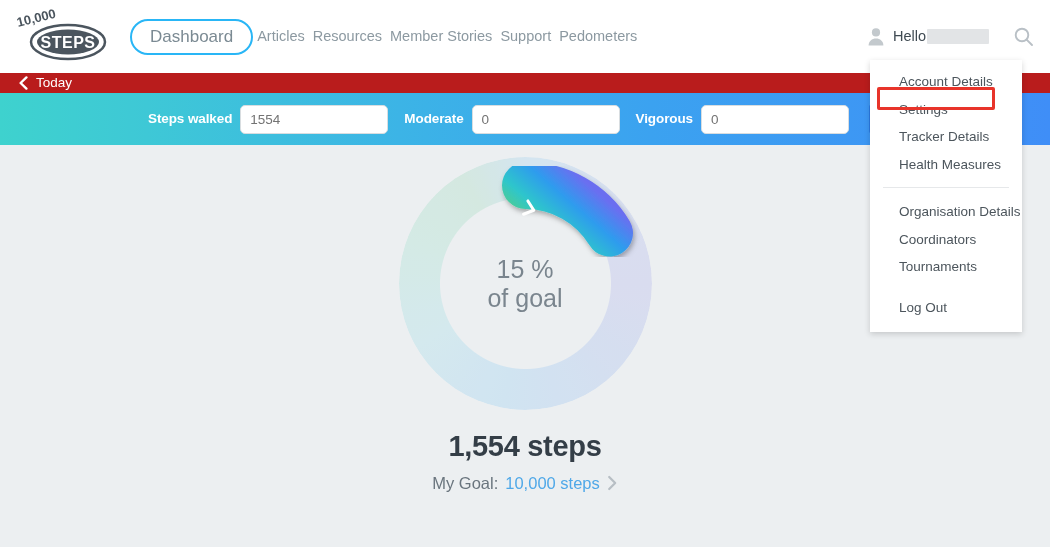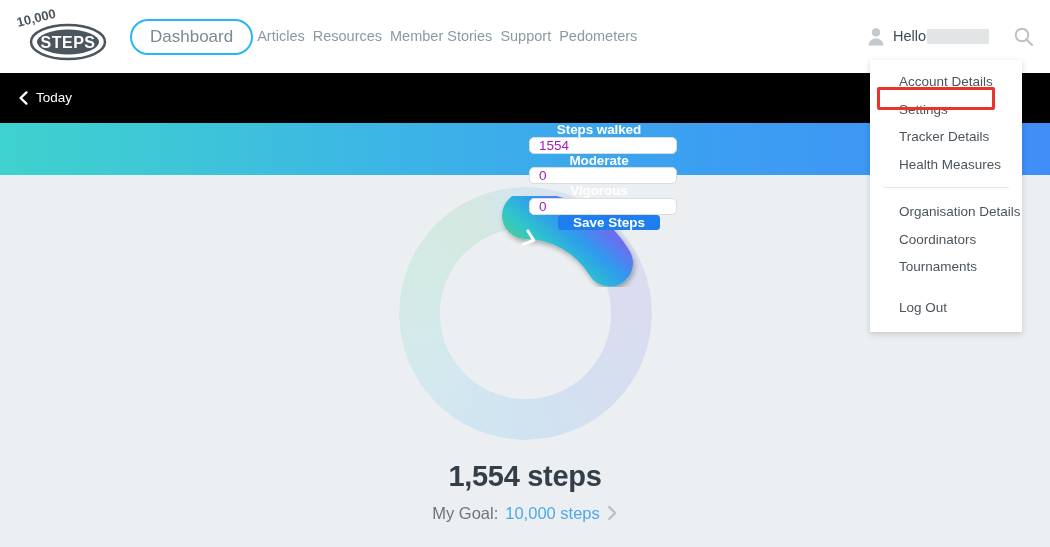--- a/index.html
+++ b/index.html
@@ -99,22 +99,22 @@
 
   .search-btn {
     margin-left: 24px;
     cursor: pointer;
     display: flex;
     align-items: center;
   }
 
   
   .todaybar {
-    height: 50px;
-    background: #000000;
+    height: 20px;
+    background: #b91c1c;
     display: flex;
     align-items: center;
     padding-left: 18px;
     position: relative;
     z-index: 2;
   }
 
   .today-link {
     display: flex;
     align-items: center;
@@ -135,40 +135,39 @@
         #3ed2ce 0%,
         #3ec8d6 14%,
         #3cb4e6 38%,
         #3ba2f0 62%,
         #3f8ef7 100%);
     display: flex;
     align-items: center;
     position: relative;
     z-index: 2;
     padding-left: 148px;
-    flex-direction: column;
   }
 
   .field-label {
     color: #ffffff;
     font-size: 13.5px;
     font-weight: bold;
     white-space: nowrap;
     line-height: 1;
     letter-spacing: -0.1px;
   }
 
   .field-input {
     height: 29px;
     border: 1px solid #d8dde0;
     border-radius: 5px;
     background: #ffffff;
     font-family: "Liberation Sans", sans-serif;
     font-size: 13.5px;
-    color: #a21caf;
+    color: #737373;
     padding: 0 9px;
     margin-left: 8px;
     outline: none;
   }
 
   .inp-steps  { width: 148px; }
   .inp-mod    { width: 148px; }
   .inp-vig    { width: 148px; }
 
   .gap { width: 16px; flex: 0 0 auto; }
@@ -396,20 +395,24 @@
         <filter id="arcShadow" x="-40%" y="-40%" width="190%" height="190%">
           <feDropShadow dx="1.5" dy="3" stdDeviation="2.6" flood-color="#000" flood-opacity="0.30"></feDropShadow>
         </filter>
       </defs>
       <path d="M 126.5 28.5 A 98 98 0 0 1 210.5 76" fill="none" stroke="url(#arcGrad)" stroke-width="47" stroke-linecap="round" filter="url(#arcShadow)"></path>
       <g transform="translate(131,52) rotate(18)">
         <path d="M-4.5 -7 L4 0 L-4.5 7" fill="none" stroke="#ffffff" stroke-width="3" stroke-linecap="round" stroke-linejoin="round"></path>
       </g>
     </svg>
 
+    <div class="donut-center">
+      <div class="pct-value">15 %</div>
+      <div class="pct-sub">of goal</div>
+    </div>
   </div>
 
   <div class="steps-total">1,554 steps</div>
 
   <div class="goal-line">
     <span>My Goal:</span>
     <span class="goal-link">10,000 steps</span>
     <svg width="11" height="16" viewBox="0 0 11 16">
       <path d="M2.2 2 L8.2 8 L2.2 14" fill="none" stroke="#b7bec4" stroke-width="2.2" stroke-linecap="round" stroke-linejoin="round"></path>
     </svg>

